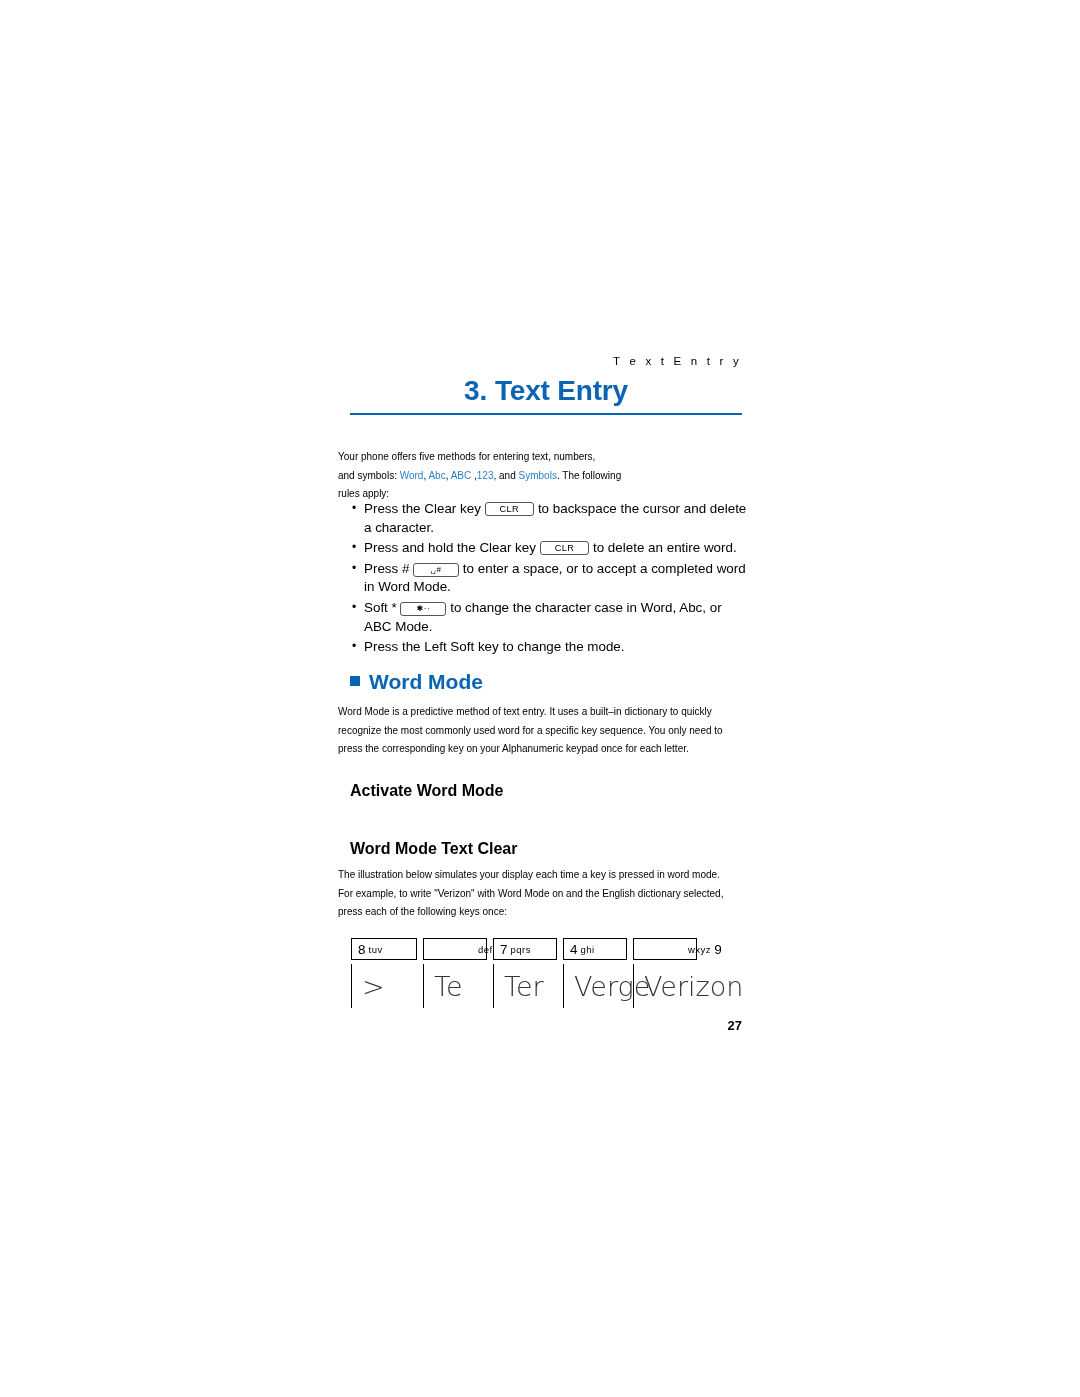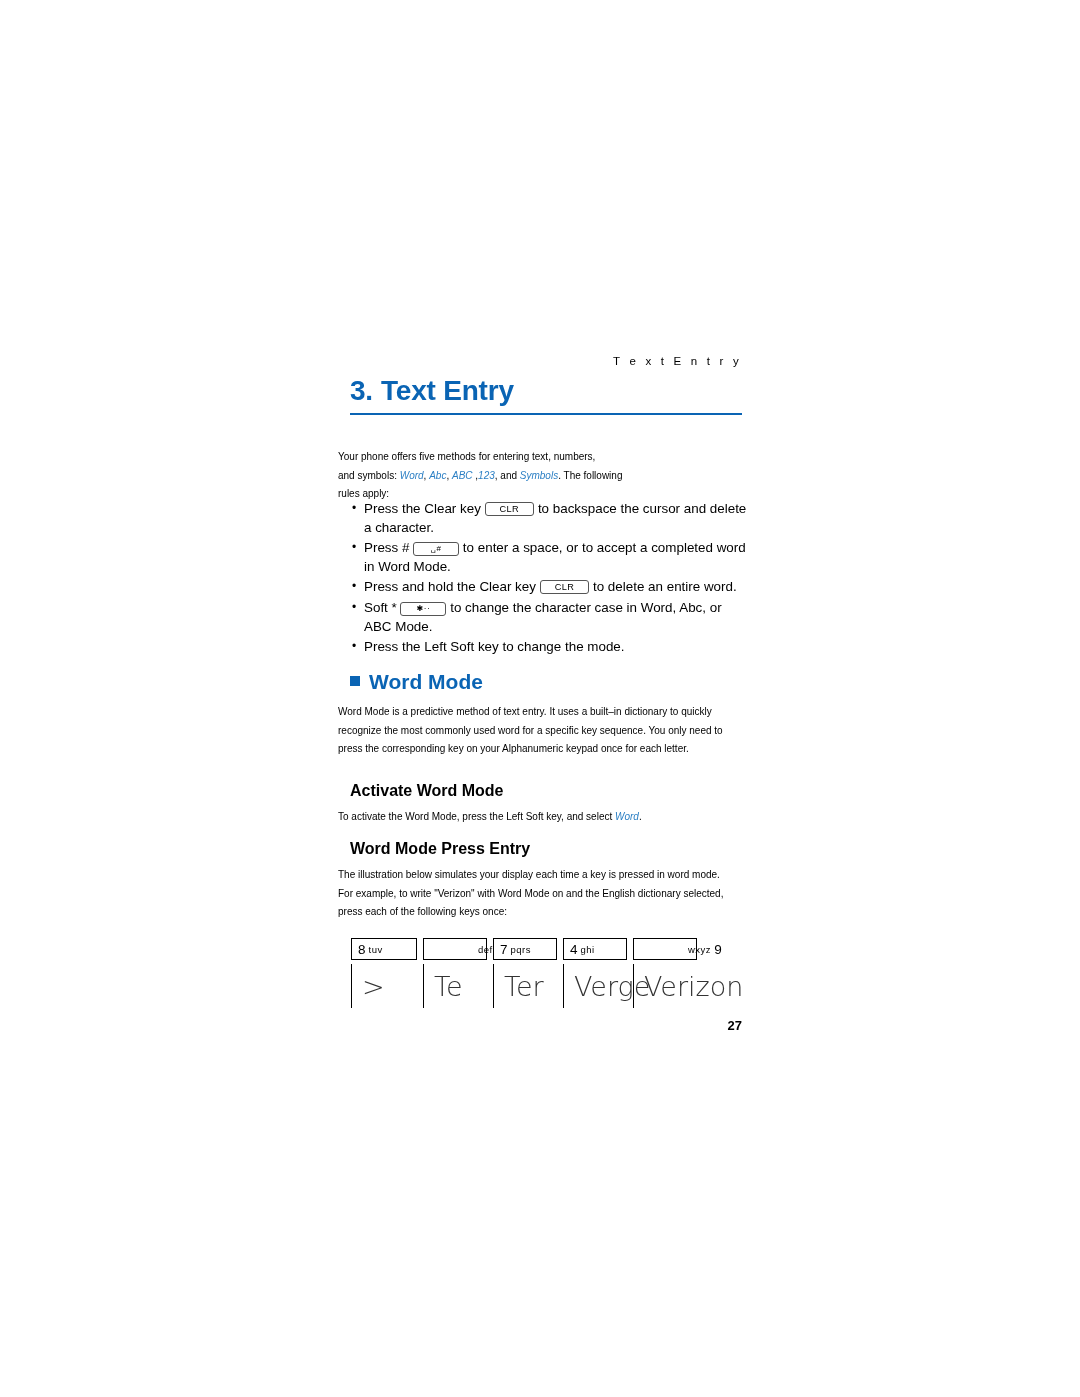--- a/index.html
+++ b/index.html
@@ -31,20 +31,21 @@
     font-size: 11.5px;
     letter-spacing: 3.2px;
     color: #000;
   }
   
   .chapter {
     position: absolute;
     left: 350px;
     top: 375px;
     width: 392px;
+    text-align: center;
   }
   .chapter-line {
     font-size: 28px;
     font-weight: bold;
     color: #0a64b4;
     letter-spacing: -0.2px;
   }
   .chapter-num {
     margin-right: 8px;
   }
@@ -55,21 +56,21 @@
   }
   
   .body-block {
     position: absolute;
     left: 338px;
     width: 392px;
     font-size: 10px;
     line-height: 18.6px;
     color: #000;
   }
-  .blue { color: #2b7fc4; font-style: italic; }
+  .blue { color: #2b7fc4; }
 
   .intro { top: 448px; }
 
   ul.rules {
     position: absolute;
     left: 350px;
     top: 500px;
     width: 400px;
     margin: 0;
     padding: 0;
@@ -220,46 +221,43 @@
     <span>Your phone offers five methods for entering text, numbers,</span><br>
     <span>and symbols: </span><span class="blue">Word</span>, <span class="blue">Abc</span>, <span class="blue">ABC</span> ,<span class="blue">123</span><span>, and </span><span class="blue">Symbols</span><span>. The following</span><br>
     <span>rules apply:</span>
   </div>
 
   <ul class="rules">
     <li>
       <span>Press the Clear key </span><span class="keybox">CLR</span><span> to backspace the cursor and delete a character.</span>
     </li>
     <li>
+      <span>Press and hold the Clear key </span><span class="keybox">CLR</span><span> to delete an entire word.</span>
+    </li>
+    <li>
       <span>Press # </span><span class="keybox sym">␣#</span><span> to enter a space, or to accept a completed word in Word Mode.</span>
-    </li>
-    <li>
-      <span>Press and hold the Clear key </span><span class="keybox">CLR</span><span> to delete an entire word.</span>
     </li>
     <li>
       <span>Soft * </span><span class="keybox sym">✱··</span><span> to change the character case in Word, Abc, or ABC Mode.</span>
     </li>
     <li>
       <span>Press the Left Soft key to change the mode.</span>
     </li>
   </ul>
 
   <div class="sec-head" style="top:670px;">
     <span class="sec-square"></span><span>Word Mode</span>
   </div>
 
   <div class="body-block" style="top:703px;">Word Mode is a predictive method of text entry. It uses a built–in dictionary to quickly recognize the most commonly used word for a specific key sequence. You only need to press the corresponding key on your Alphanumeric keypad once for each letter.</div>
 
   <div class="sub-head" style="top:782px;">Activate Word Mode</div>
 
-  <div class="body-block" style="top:808px;">
-    <span>To activate the Word Mode, press the Left Soft key, and select </span><span class="blue">Word</span><span>.</span>
-  </div>
-
-  <div class="sub-head" style="top:840px;">Word Mode Press Entry</div>
+
+  <div class="sub-head" style="top:840px;">Word Mode Text Clear</div>
 
   <div class="body-block" style="top:866px;">The illustration below simulates your display each time a key is pressed in word mode. For example, to write "Verizon" with Word Mode on and the English dictionary selected, press each of the following keys once:</div>
 
   <div class="illus">
     <div class="illus-row">
       <div class="cell c1">
         <div class="keycap">
           <span class="big">8</span>
           <span class="sm">tuv</span>
         </div>

